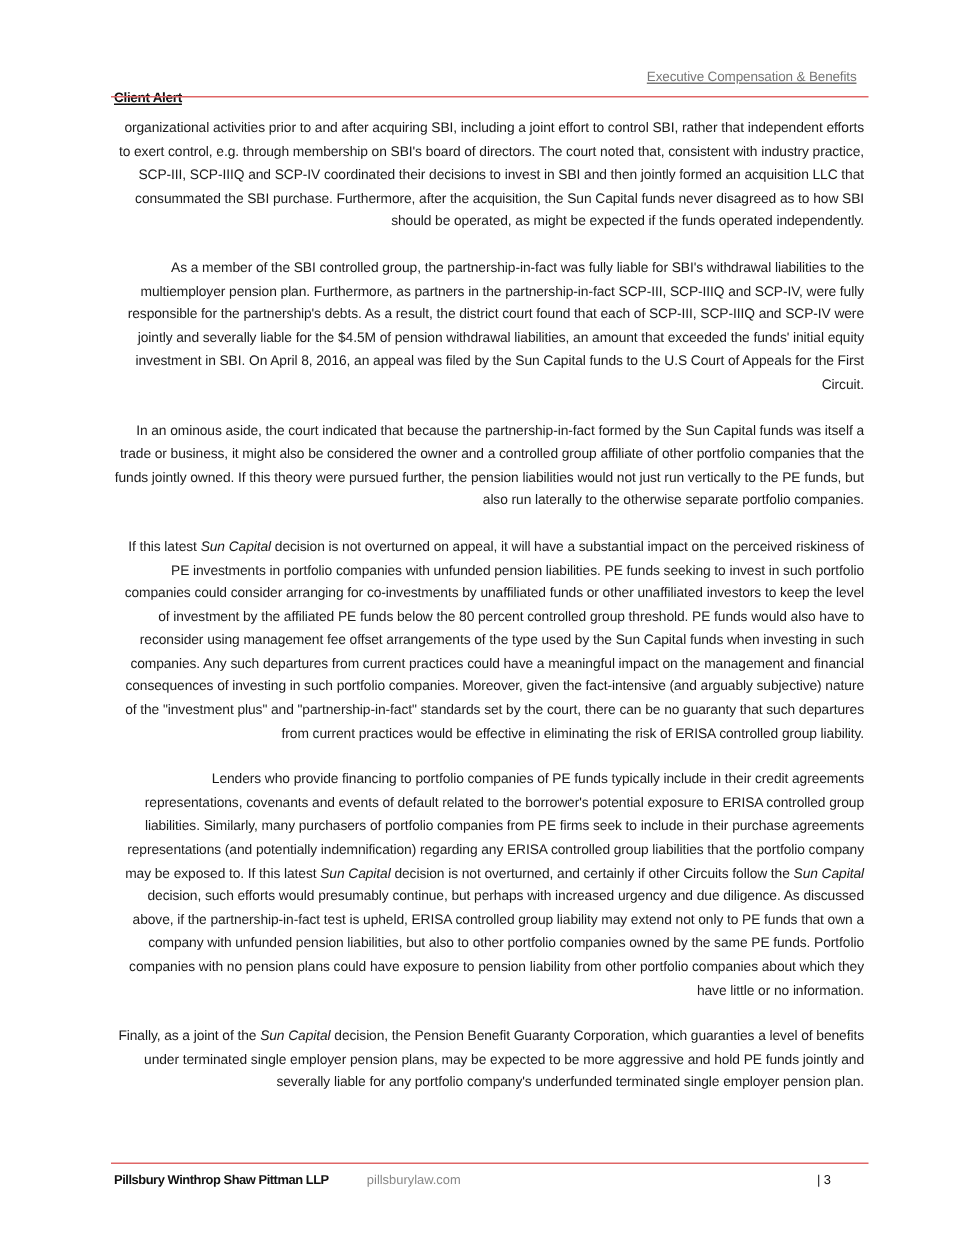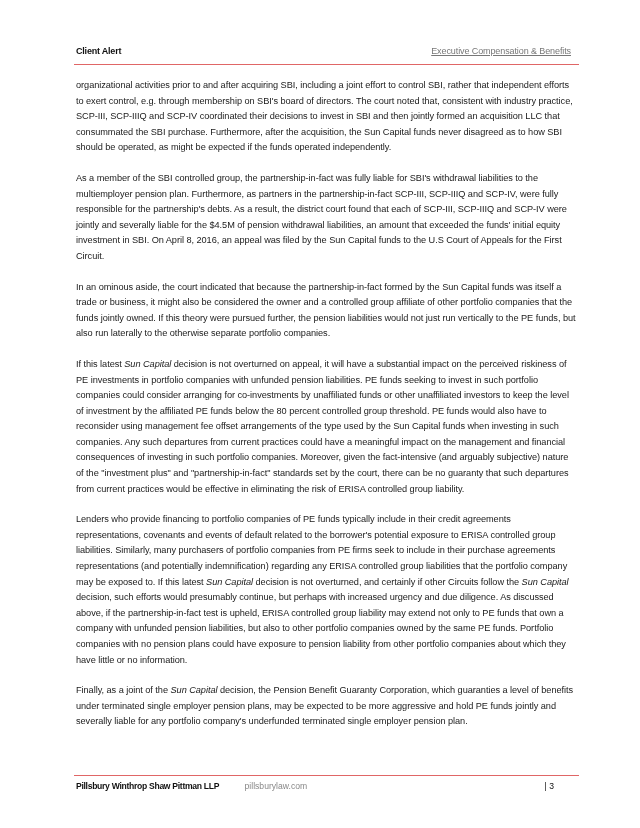--- a/index.html
+++ b/index.html
@@ -1,24 +1,24 @@
 <!DOCTYPE html>
 <html><head>
   <meta charset="utf-8">
   <style>
     html, body { margin: 0; padding: 0; background: #ffffff; }
     body { width: 640px; height: 828px; position: relative; overflow: hidden;
            font-family: "Liberation Sans", sans-serif; color: #1a1a1a; }
     .header { position: absolute; left: 74px; top: 46px; width: 505px; height: 20px; }
-    .header .left { position: absolute; left: 2px; top: 0; font-size: 9px; font-weight: bold; color: #111; letter-spacing: -0.2px; }
+    .header .left { position: absolute; left: 2px; top: 14px; font-size: 9px; font-weight: bold; color: #111; letter-spacing: -0.2px; text-decoration: underline; }
     .header .right { position: absolute; right: 8px; top: 0; font-size: 9px; color: #777; letter-spacing: -0.1px; text-decoration: underline; }
     .rule { position: absolute; left: 74px; width: 505px; height: 1px; background: #e06666; }
     .rule.top { top: 64px; }
     .rule.bottom { top: 775px; }
-    .content { position: absolute; left: 76px; top: 78px; width: 500px; }
+    .content { position: absolute; left: 76px; top: 78px; width: 500px; text-align: right; }
     p.para { margin: 0 0 15px 0; font-size: 9.2px; line-height: 15.6px; color: #1a1a1a; letter-spacing: -0.05px; }
     h2.section { margin: 6px 0 4px 0; font-size: 10px; font-weight: bold; color: #cc1f1f; letter-spacing: -0.3px; line-height: 16px; }
     em { font-style: italic; }
     .footer { position: absolute; left: 76px; top: 781px; width: 500px; height: 16px; font-size: 8.6px; }
     .footer .firm { font-weight: bold; color: #111; letter-spacing: -0.3px; }
     .footer .site { color: #888; margin-left: 2px; padding-left: 21px; }
     .footer .page { position: absolute; right: 22px; top: 0; color: #111; }
   </style>
 </head>
 <body>

